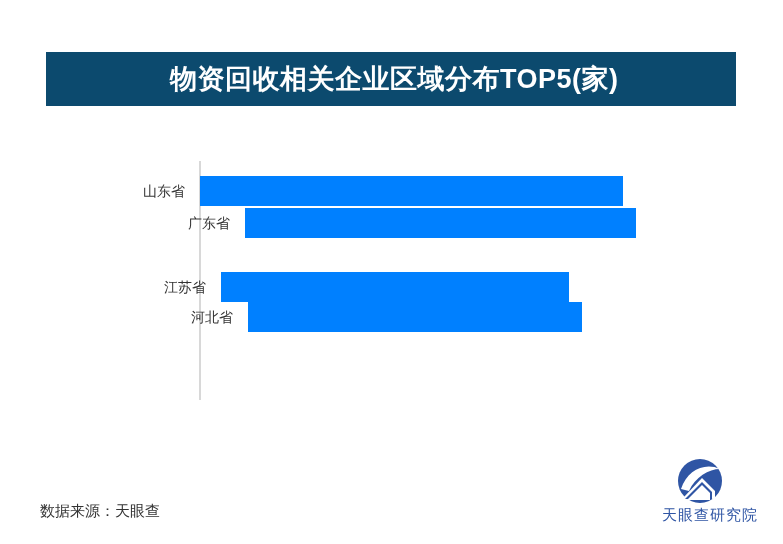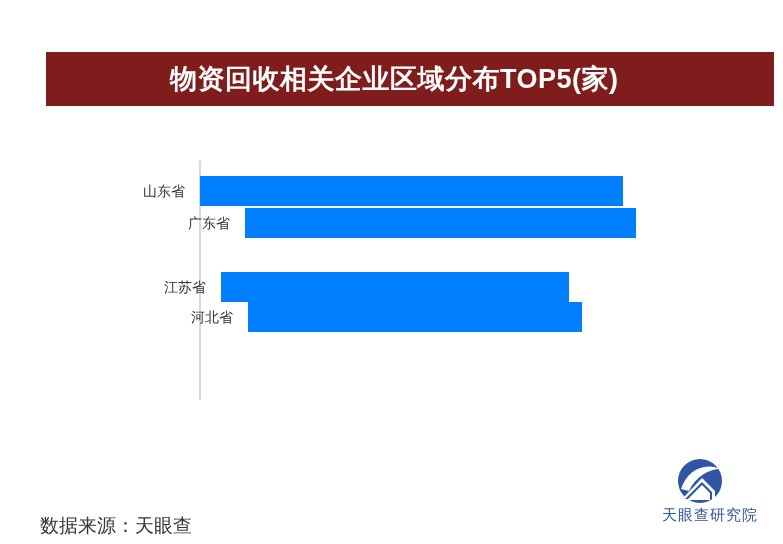--- a/index.html
+++ b/index.html
@@ -87,22 +87,22 @@
   }
   .bar-fill {
     height: 30px;
     background: #0080FF;
   }
 
   
   .source-text {
     position: absolute;
     left: 40px;
-    top: 513px;
-    font-size: 19px;
+    top: 502px;
+    font-size: 15px;
     color: #333333;
     white-space: nowrap;
   }
 
   .logo-block {
     position: absolute;
     left: 655px;
     top: 458px;
     width: 110px;
     height: 72px;
@@ -125,21 +125,21 @@
     color: #2F55A4;
     letter-spacing: 1px;
     white-space: nowrap;
   }
 </style>
 </head>
 <body>
 
 <div id="infographic">
 
-  <div class="title-banner" style="background: #7f1d1d; padding-left: 38px;">
+  <div class="title-banner" style="background: #0c4a6e;">
     <div class="title-text">物资回收相关企业区域分布TOP5(家)</div>
   </div>
 
   <div class="chart-area">
 
     <div class="axis-line" style="background: rgb(216, 216, 216);"></div>
 
     <div class="bar-row" style="top:176px;">
       <div class="bar-label">山东省</div>
       <div class="bar-track">

